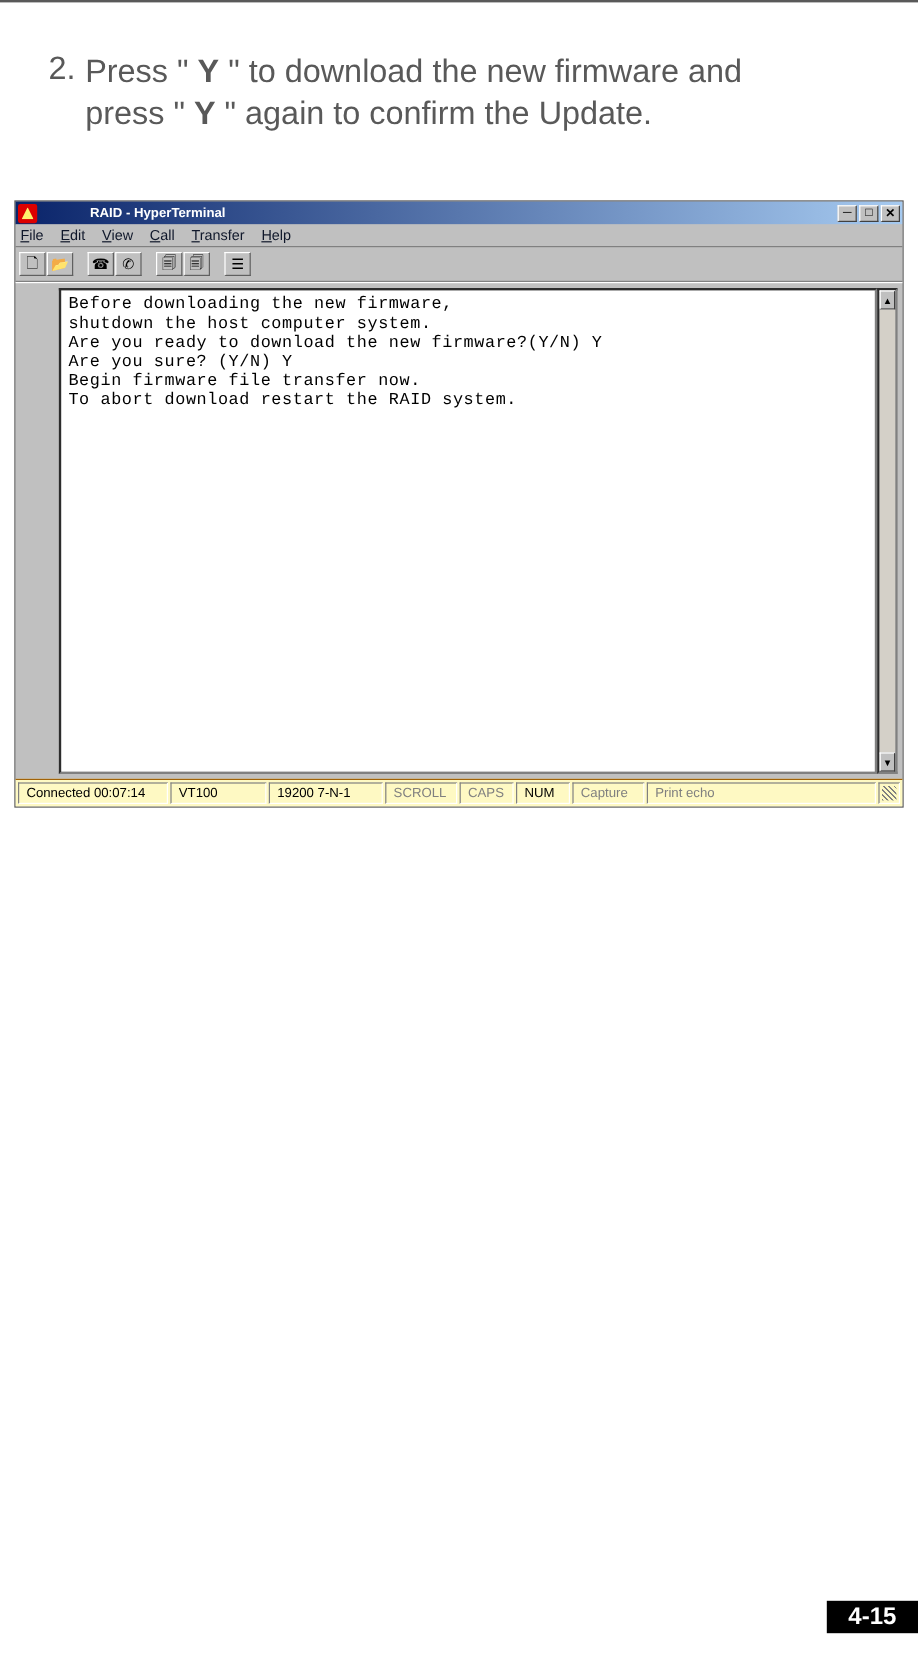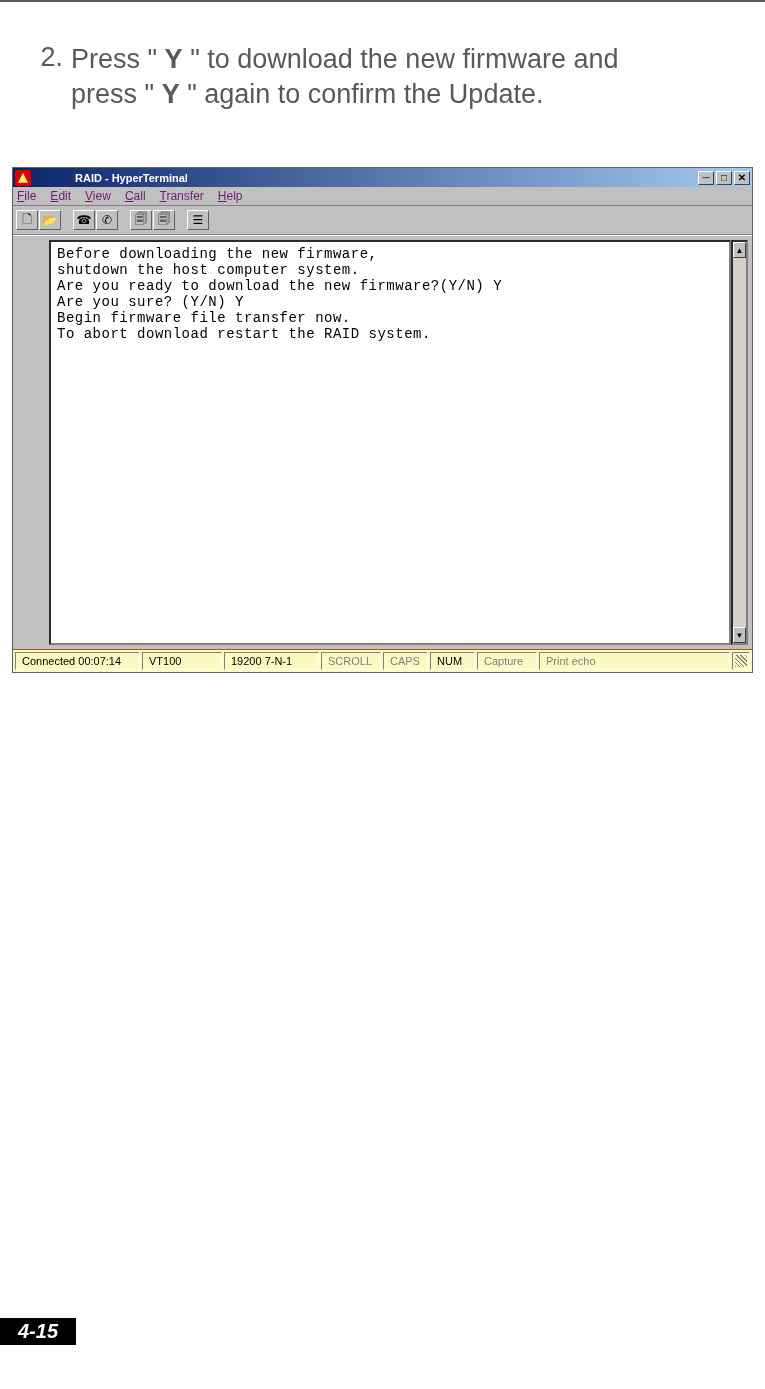--- a/index.html
+++ b/index.html
@@ -96,21 +96,21 @@
     display:flex; align-items:center; justify-content:center;
     color:#000;
     font-weight:bold;
     font-size:10px;
   }
   .menubar {
     display:flex;
     background:#c0c0c0;
     padding:2px 4px;
     gap:14px;
-    color:#701a75;
+    color:#0f172a;
     font-size:12px;
     font-family: Tahoma, sans-serif;
   }
   .menubar .menu-item .ul { text-decoration: underline; }
   .toolbar {
     display:flex;
     align-items:center;
     background:#c0c0c0;
     border-top:1px solid #808080;
     border-bottom:1px solid #808080;
@@ -199,22 +199,22 @@
     padding:0 2px 2px 0;
   }
   .grip-dots {
     width:12px;height:12px;
     background:
       repeating-linear-gradient(45deg, #808080 0 1px, transparent 1px 3px);
   }
 
   .page-number-wrap {
     position:absolute;
-    bottom:44px; left:0; right:0;
-    display:flex; justify-content:flex-start;font-style:italic;
+    bottom:28px; left:0; right:0;
+    display:flex; justify-content:flex-end;
   }
   .page-number {
     background:#000;
     color:#fff;
     font-family: "Avant Garde", "Century Gothic", sans-serif;
     font-weight:bold;
     font-size:20px;
     padding:2px 18px;
   }
 </style>

